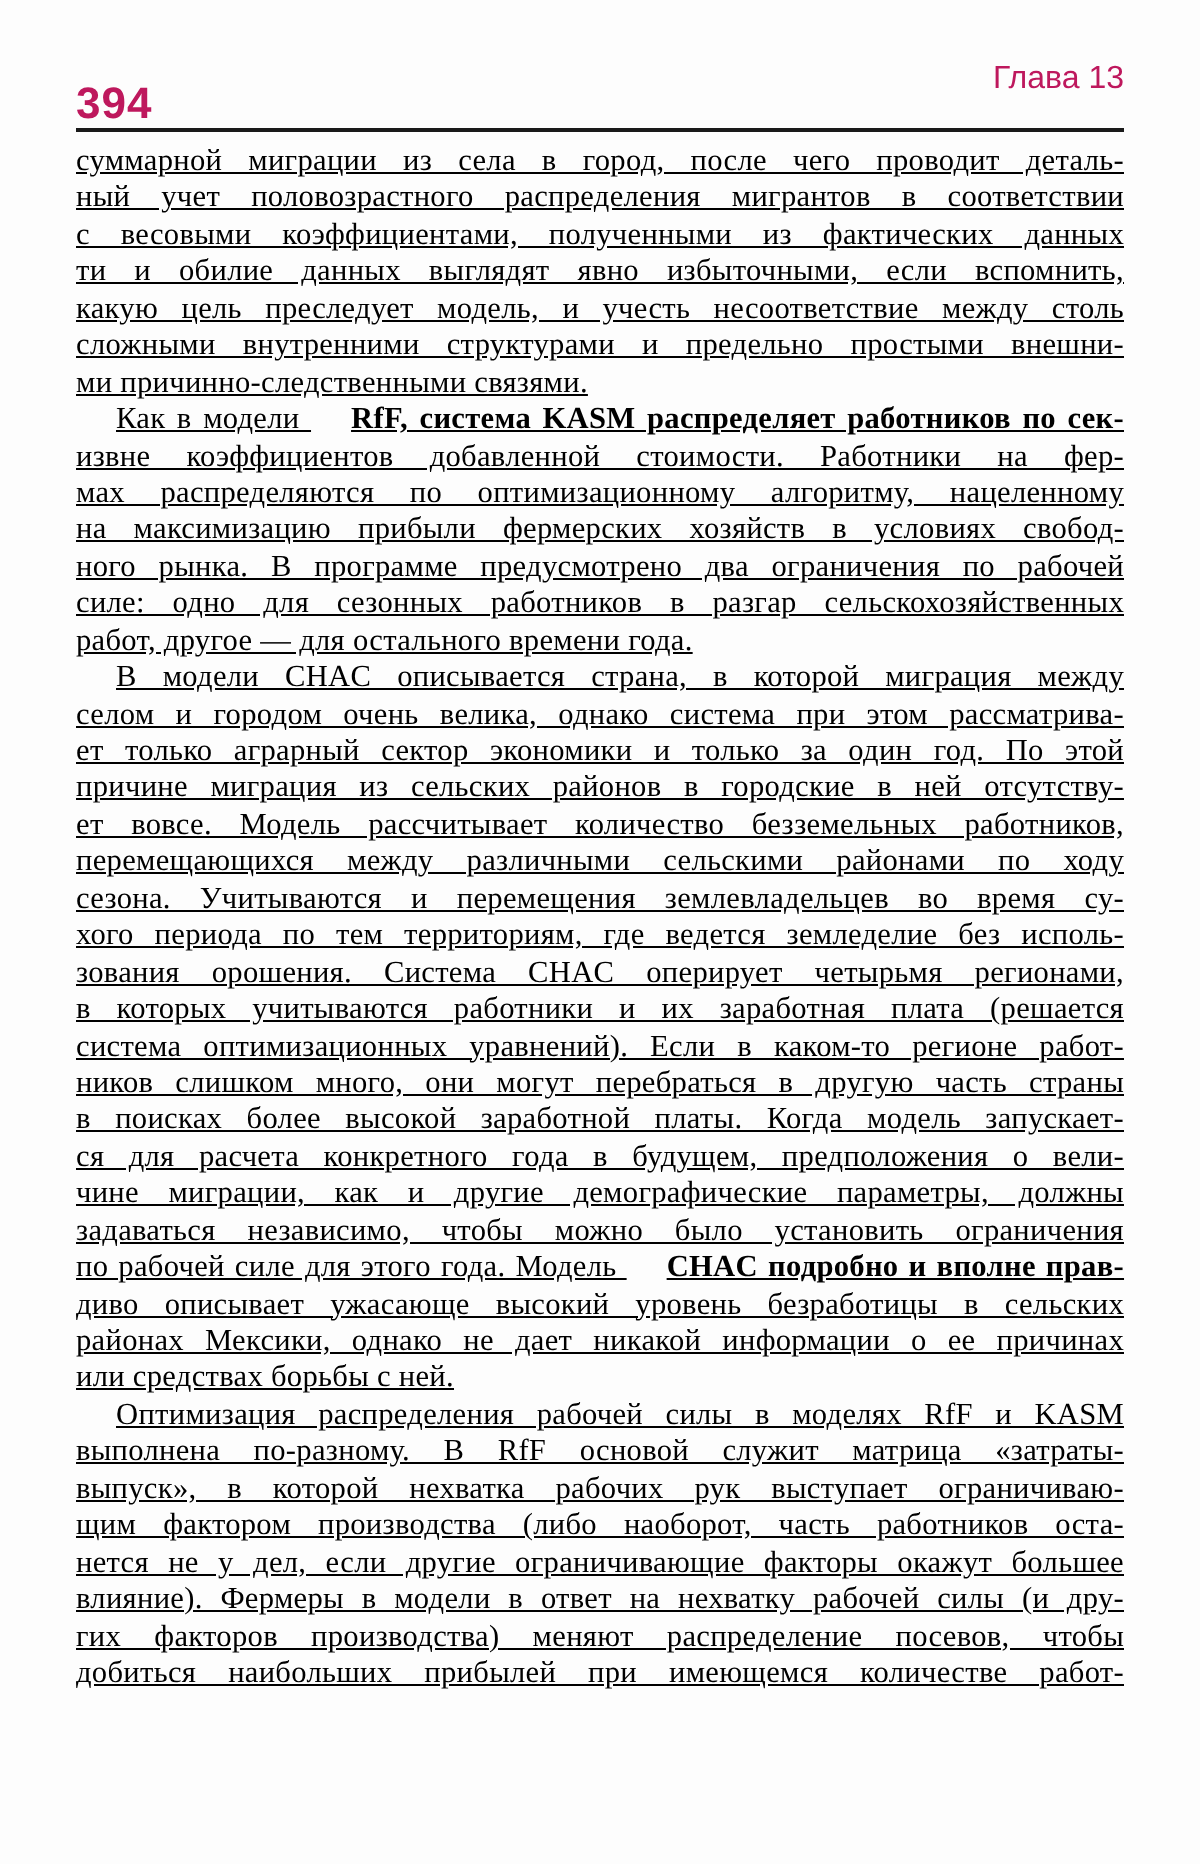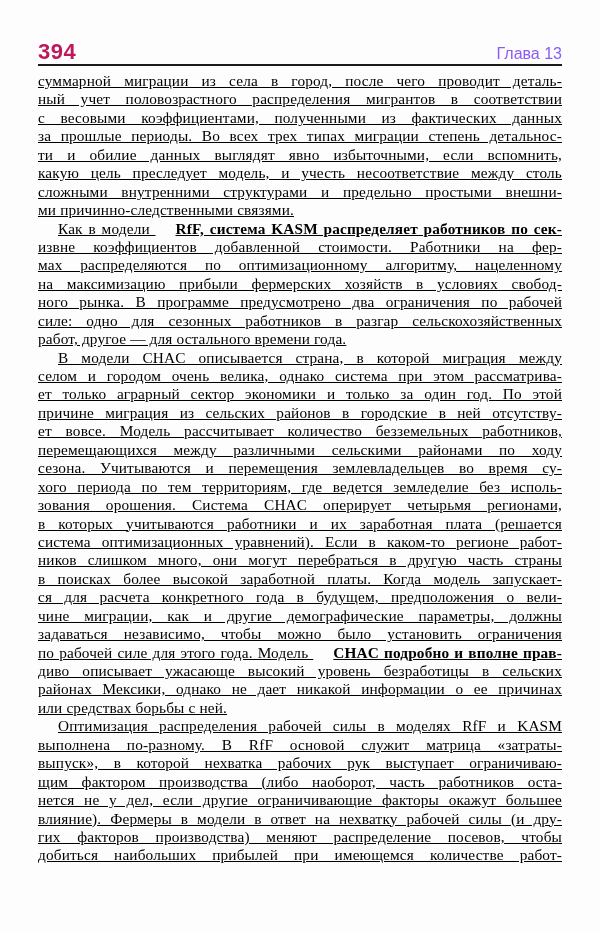--- a/index.html
+++ b/index.html
@@ -29,23 +29,23 @@
     font-family: "Liberation Sans", "DejaVu Sans", sans-serif;
     font-weight: bold;
     font-size: 22px;
     letter-spacing: 0.5px;
     color: #be185d;
     line-height: 1;
   }
   .chapter {
     font-family: "Liberation Sans", "DejaVu Sans", sans-serif;
     font-size: 16px;
-    color: #8b5cf6;
+    color: #be185d;
     line-height: 1;
-    padding-bottom: 1px;
+    padding-bottom: 15px;
   }
   .rule {
     position: absolute;
     left: 38px;
     top: 64px;
     width: 524px;
     height: 1.5px;
     background: #1a1a1a;
   }
   .body {
@@ -81,21 +81,20 @@
 <div class="page" style="background: rgb(253, 253, 253);">
   <div class="header">
     <span class="pagenum">394</span>
     <span class="chapter">Глава 13</span>
   </div>
   <div class="rule"></div>
   <div class="body" style="color: #000000; text-decoration: underline;">
       <div class="tline"><span>суммарной миграции из села в город, после чего проводит деталь-</span></div>
       <div class="tline"><span>ный учет половозрастного распределения мигрантов в соответствии</span></div>
       <div class="tline"><span>с весовыми коэффициентами, полученными из фактических данных</span></div>
-      <div class="tline"><span>за прошлые периоды. Во всех трех типах миграции степень детальнос-</span></div>
       <div class="tline"><span>ти и обилие данных выглядят явно избыточными, если вспомнить,</span></div>
       <div class="tline"><span>какую цель преследует модель, и учесть несоответствие между столь</span></div>
       <div class="tline"><span>сложными внутренними структурами и предельно простыми внешни-</span></div>
       <div class="tline flush"><span>ми причинно-следственными связями.</span></div>
       <div class="tline indent"><span>Как в модели </span><span class="b">RfF, система KASM распределяет работников по сек-</span></div>
       <div class="tline"><span>извне коэффициентов добавленной стоимости. Работники на фер-</span></div>
       <div class="tline"><span>мах распределяются по оптимизационному алгоритму, нацеленному</span></div>
       <div class="tline"><span>на максимизацию прибыли фермерских хозяйств в условиях свобод-</span></div>
       <div class="tline"><span>ного рынка. В программе предусмотрено два ограничения по рабочей</span></div>
       <div class="tline"><span>силе: одно для сезонных работников в разгар сельскохозяйственных</span></div>

